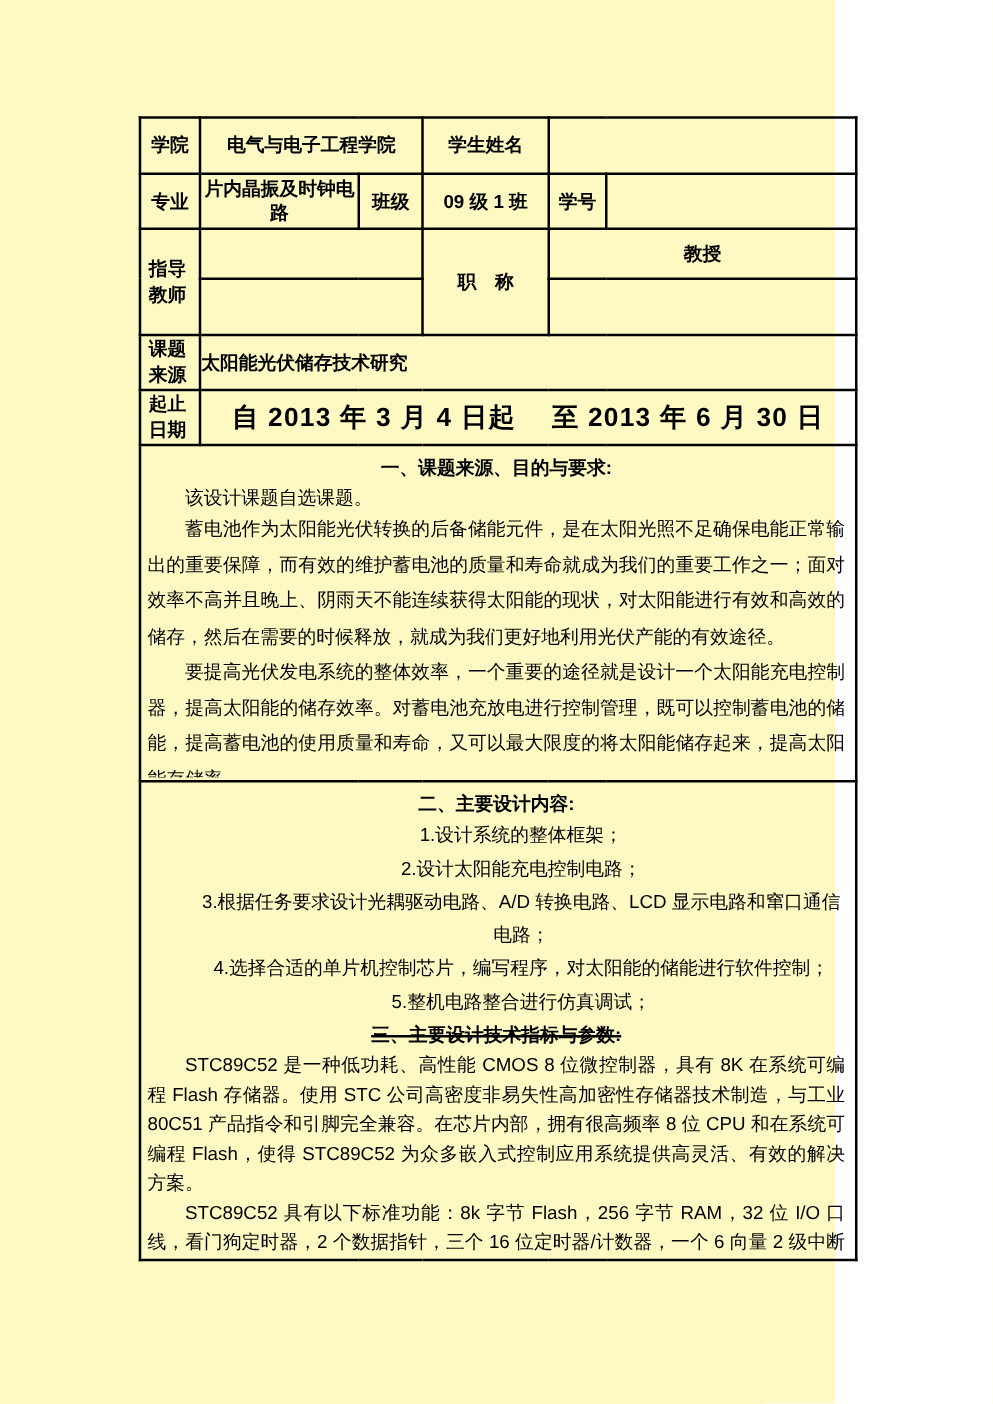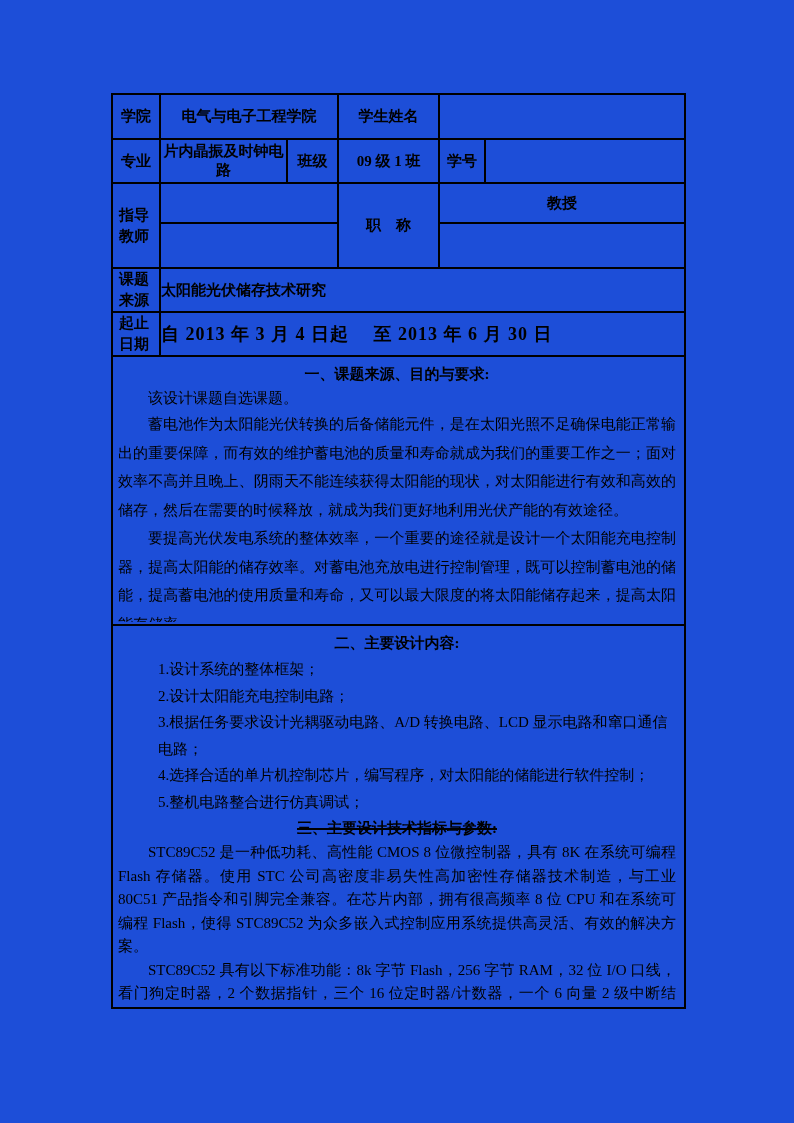--- a/index.html
+++ b/index.html
@@ -2,25 +2,25 @@
 <html><head>
 <meta charset="utf-8">
 <style>
   html, body {
     margin: 0;
     padding: 0;
     background: #ffffff;
   }
   .sheet {
     position: relative;
-    width: 794px;
+    width: 668px;
     height: 1123px;
-    background: #1d4ed8;
+    background: #fef9c3;
     color: #000000;
-    font-family: Liberation Serif, serif;
+    font-family: Liberation Sans, sans-serif;
   }
   table.form {
     position: absolute;
     left: 111px;
     top: 93px;
     width: 573px;
     border-collapse: collapse;
     table-layout: fixed;
   }
   table.form td {
@@ -52,21 +52,22 @@
   }
   .topic-cell {
     font-weight: bold;
     font-size: 15px;
     text-align: left;
     vertical-align: middle;
     padding-left: 88px;
   }
   .date-cell {
     font-weight: bold;
-    font-size: 18px;
+    font-size: 21px;
+    text-align: center;
     vertical-align: middle;
     letter-spacing: 1px;
     border-radius: 14px;
   }
   .body-cell { vertical-align: top; }
   .cellbox { padding: 5px 8px 0 5px; overflow: hidden; }
   .sec1-box  { height: 260px; }
   .sec23-box { height: 374px; }
 
   .sec-heading {
@@ -84,21 +85,21 @@
     margin: 0;
     font-size: 15px;
     line-height: 28.5px;
     text-indent: 2em;
     text-align: justify;
   }
   .sec2-item {
     font-size: 15px;
     line-height: 26.5px;
     padding-left: 40px;
-    text-align: left;
+    text-align: center;
   }
   .sec3-heading {
     margin-top: 1px;
     text-decoration: line-through;
     text-decoration-thickness: 2px;
   }
   .para3x {
     margin: 0;
     font-size: 15px;
     line-height: 23.5px;

